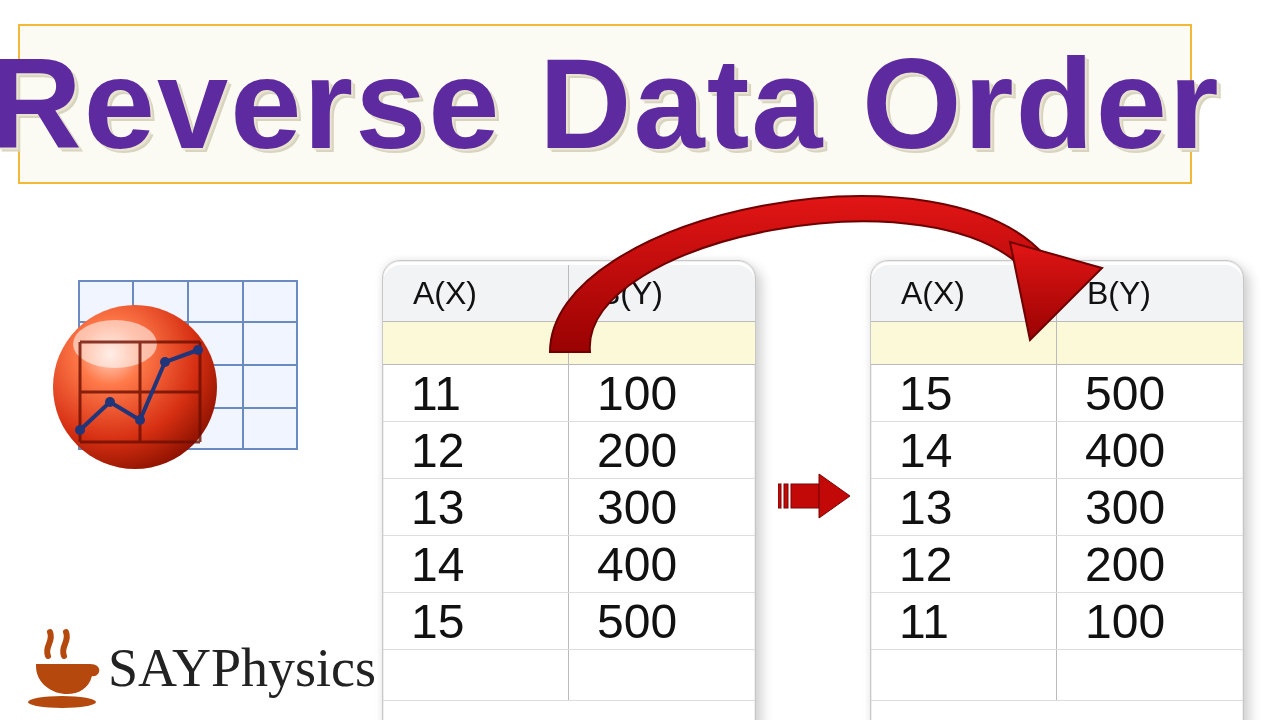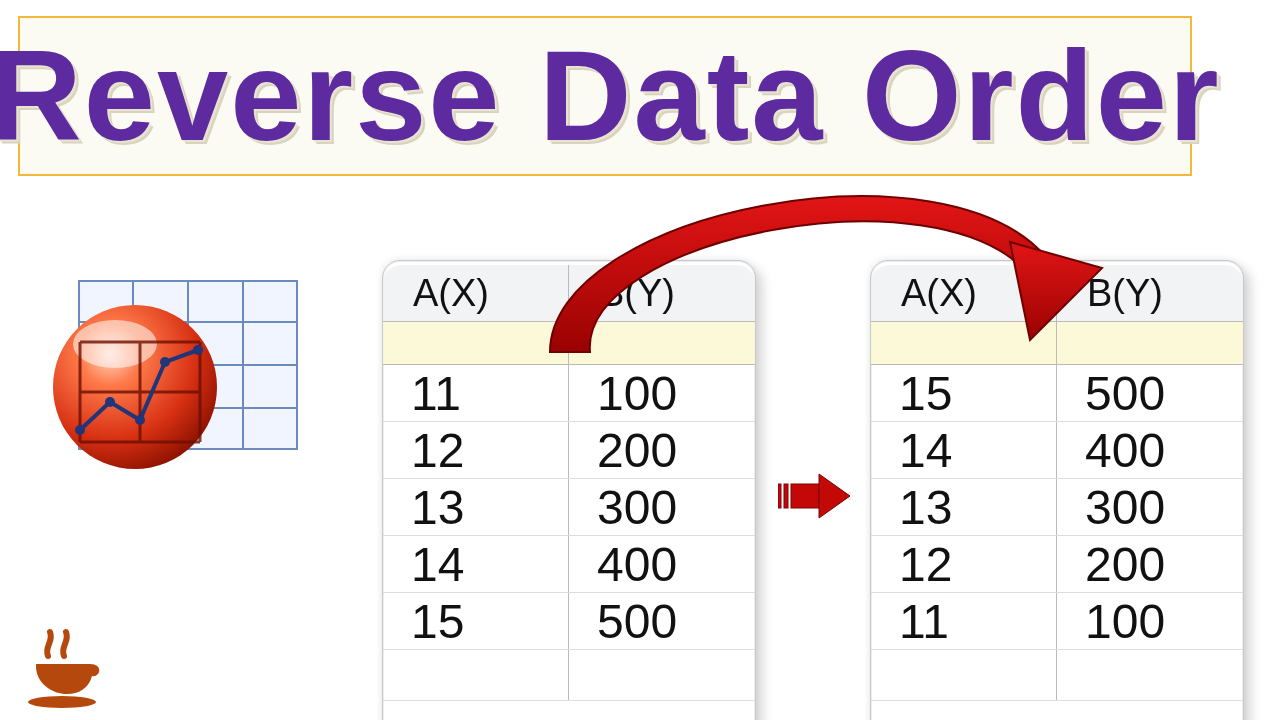--- a/index.html
+++ b/index.html
@@ -10,21 +10,21 @@
     background: #fff;
     font-family: "Segoe UI", Arial, sans-serif;
     overflow: hidden;
     position: relative;
   }
 
   
   .title-box {
     position: absolute;
     left: 18px;
-    top: 16px;
+    top: 24px;
     width: 1174px;
     height: 160px;
     box-sizing: border-box;
     background: #fbfbf4;
     border: 2px solid #f2b837;
     display: flex;
     align-items: center;
     justify-content: center;
   }
   .title-text {
@@ -104,21 +104,21 @@
     box-sizing: border-box;
     border-right: 1px solid #bbb;
     display: flex;
     align-items: center;
     padding-left: 28px;
     font-size: 48px;
     color: #111;
   }
   .card .cell:last-child { border-right: none; }
   .card .header-row { background: #f2f3f5; border-bottom: 1px solid #bbb; border-top-left-radius:18px; border-top-right-radius:18px;}
-  .card .header-row .cell { font-size: 38px; padding-left: 30px; font-weight: 400;}
+  .card .header-row .cell { font-size: 32px; padding-left: 30px; font-weight: 400;}
   .card .spacer-row { background: #fcf9d8; border-bottom: 1px solid #bbb; height: 42px;}
   .card .spacer-row .cell { }
   .card .data-row { border-bottom: 1px solid #ddd; }
   .card .empty-row { border-bottom: 1px solid #ddd; height:50px;}
   .card .empty-row .cell { }
 
   #left-card  { left: 382px; top: 260px; }
   #right-card { left: 870px; top: 260px; }
 
   
@@ -191,20 +191,21 @@
   <span class="cup-icon">
     <svg width="76" height="80" viewBox="0 0 76 80">
       <g fill="none" stroke="#b5480d" stroke-width="6" stroke-linecap="round">
         <path d="M22 28 C18 18, 28 14, 24 4"></path>
         <path d="M38 28 C34 18, 44 14, 40 4"></path>
       </g>
       <path d="M10 38 C10 68, 58 78, 66 48 C74 50, 78 36, 64 36 L10 36 Z" fill="#b5480d"></path>
       <ellipse cx="36" cy="74" rx="34" ry="6" fill="#b5480d"></ellipse>
     </svg>
   </span>
+  <span class="sayphysics-text">SAYPhysics</span>
 </div>
 
 <div id="left-card" class="card">
   <div class="header-row">
     <div class="cell">A(X)</div>
     <div class="cell">B(Y)</div>
   </div>
   <div class="spacer-row">
     <div class="cell"></div>
       <div class="cell"></div>

